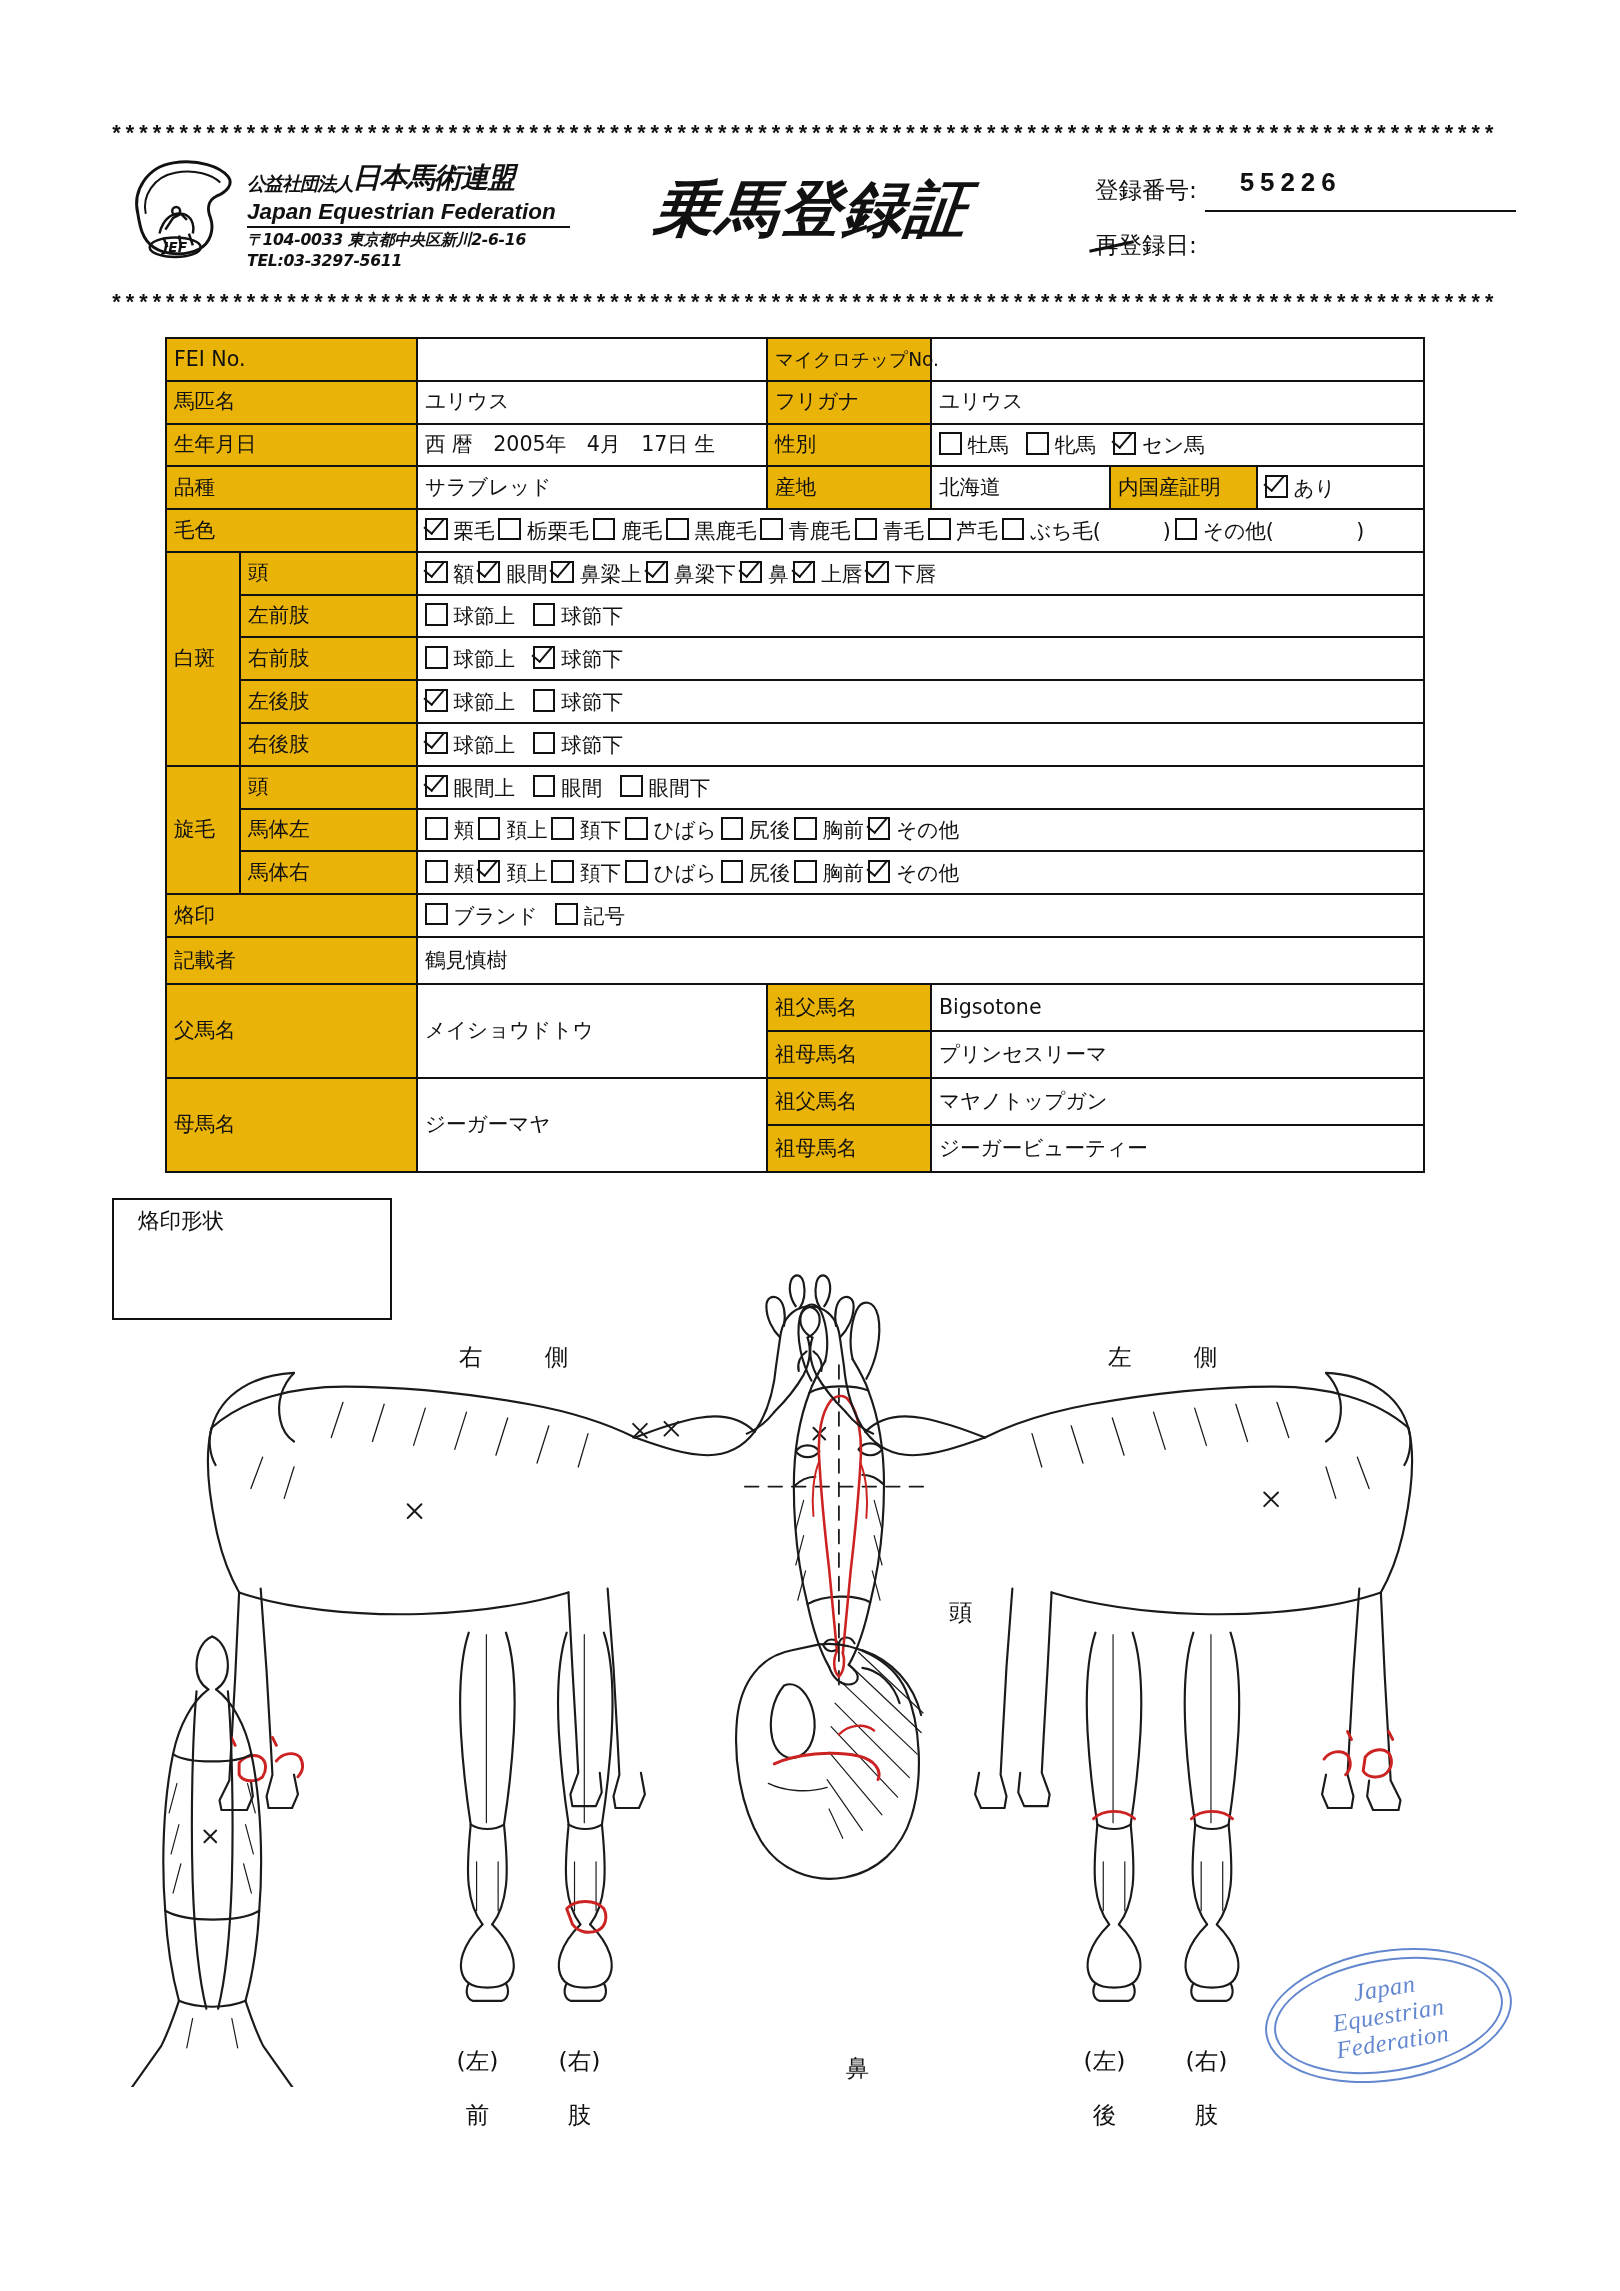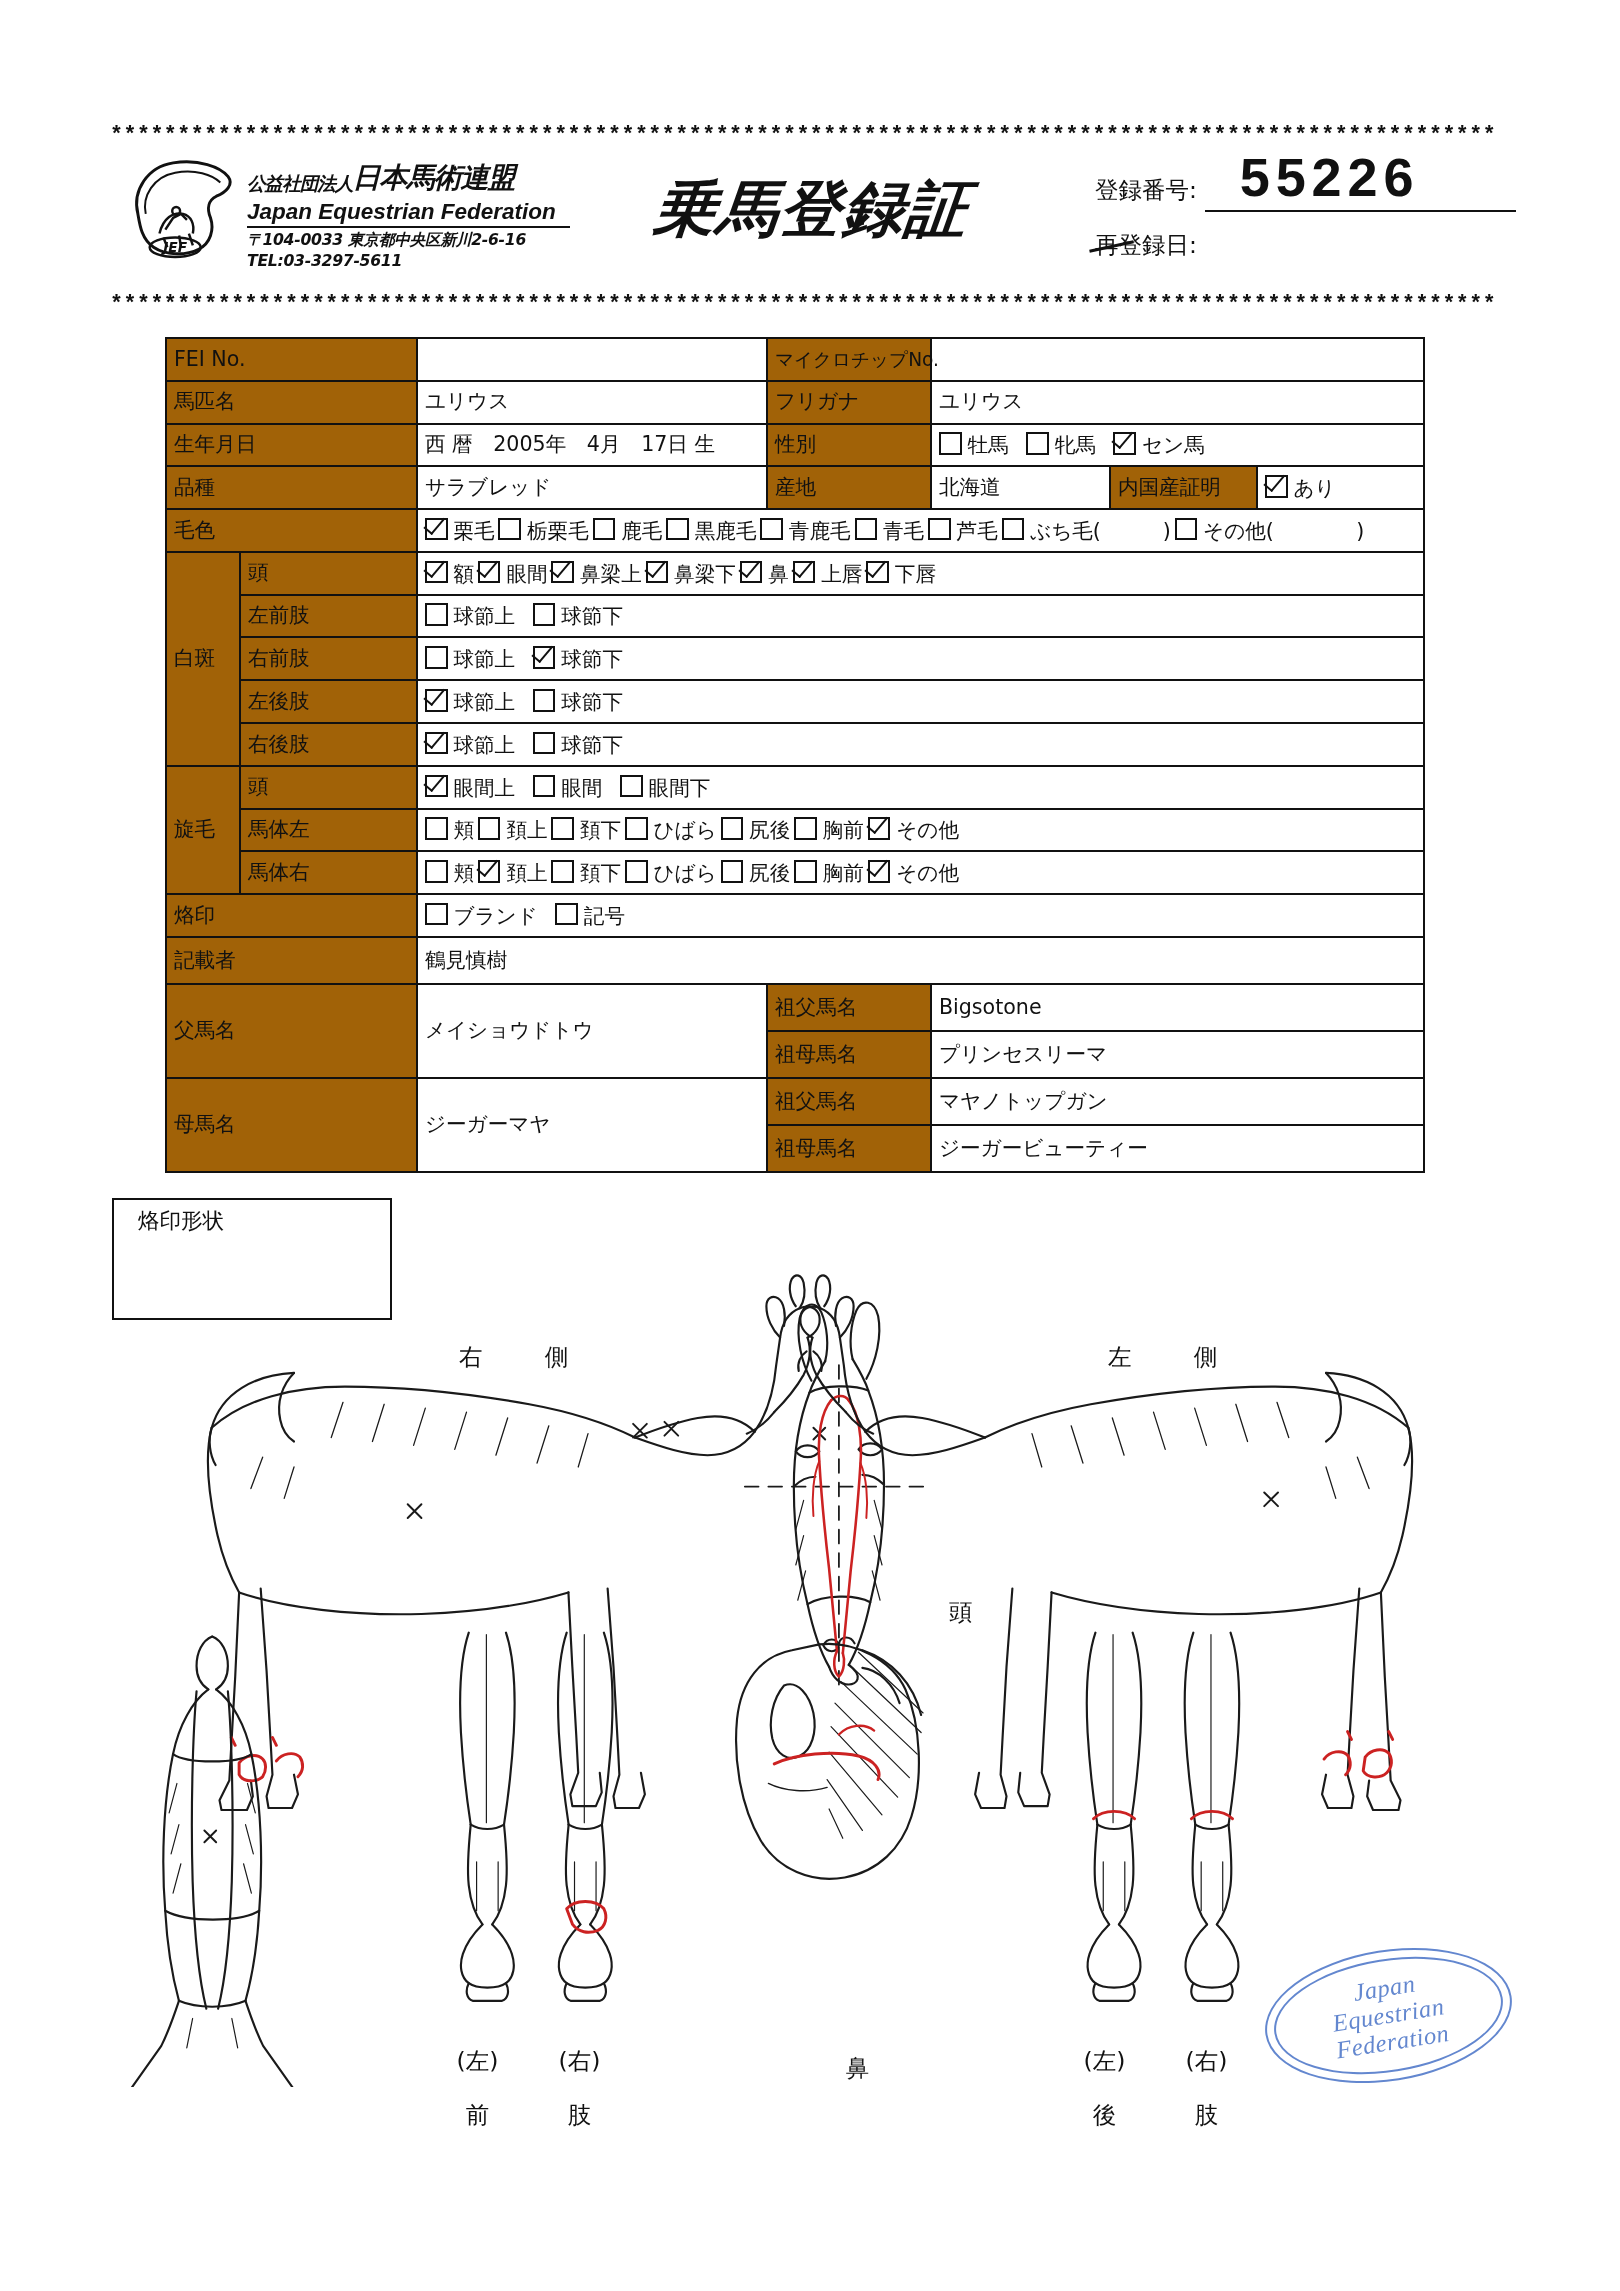--- a/index.html
+++ b/index.html
@@ -47,22 +47,22 @@
     font-family:"DejaVu Sans",sans-serif;
     transform:skewX(-6deg);
     white-space:nowrap;
   }
 
   .regbox{position:absolute;left:985px;top:0px;width:421px;}
   .regline{display:flex;align-items:flex-end;height:55px;}
   .reglabel{font-size:23.5px;white-space:nowrap;padding-bottom:5.9px;font-family:"DejaVu Sans",sans-serif;}
   .regvalwrap{flex:1;border-bottom:2px solid #111;margin-left:7.8px;height:49px;position:relative;}
   .regval{
-    position:absolute;left:35px;bottom:2px;
-    font-size:54px;font-weight:700;letter-spacing:5.9px;
+    position:absolute;left:35px;bottom:12px;
+    font-size:26px;font-weight:700;letter-spacing:5.9px;
     font-family:"Liberation Sans",sans-serif;
   }
   .regval.date{font-size:32px;letter-spacing:1px;font-style:italic;left:23.5px;bottom:-2px;}
   .sai{position:relative;display:inline-block;}
   .sai .strike{
     position:absolute;left:-5.9px;top:50%;width:45px;height:2.9px;background:#111;
     transform:rotate(-12deg);
   }
 
   
@@ -70,21 +70,21 @@
        border-collapse:collapse;table-layout:fixed;}
   .tbl td{
     border:2px solid #111;
     font-size:20.6px;
     padding:2.9px 6.9px;
     height:35px;
     vertical-align:middle;
     font-family:"DejaVu Sans",sans-serif;
     line-height:1.15;
   }
-  .gray{background:#a16207;font-size:20.6px;}
+  .gray{background:#eab308;font-size:20.6px;}
   .val{font-size:27.4px;}
   .val-lg{font-size:29px;}
   .ctr{text-align:left;}
   .nowrap{white-space:nowrap;}
   .cb{display:inline-block;width:18.6px;height:18.6px;border:2px solid #111;
       position:relative;vertical-align:-2.9px;margin-right:5.9px;background:#fff;}
   .cb.on::after{
     content:"";position:absolute;left:2px;top:-6.9px;width:8.8px;height:18.6px;
     border-right:2.5px solid #111;border-bottom:2.5px solid #111;
     transform:rotate(40deg);

